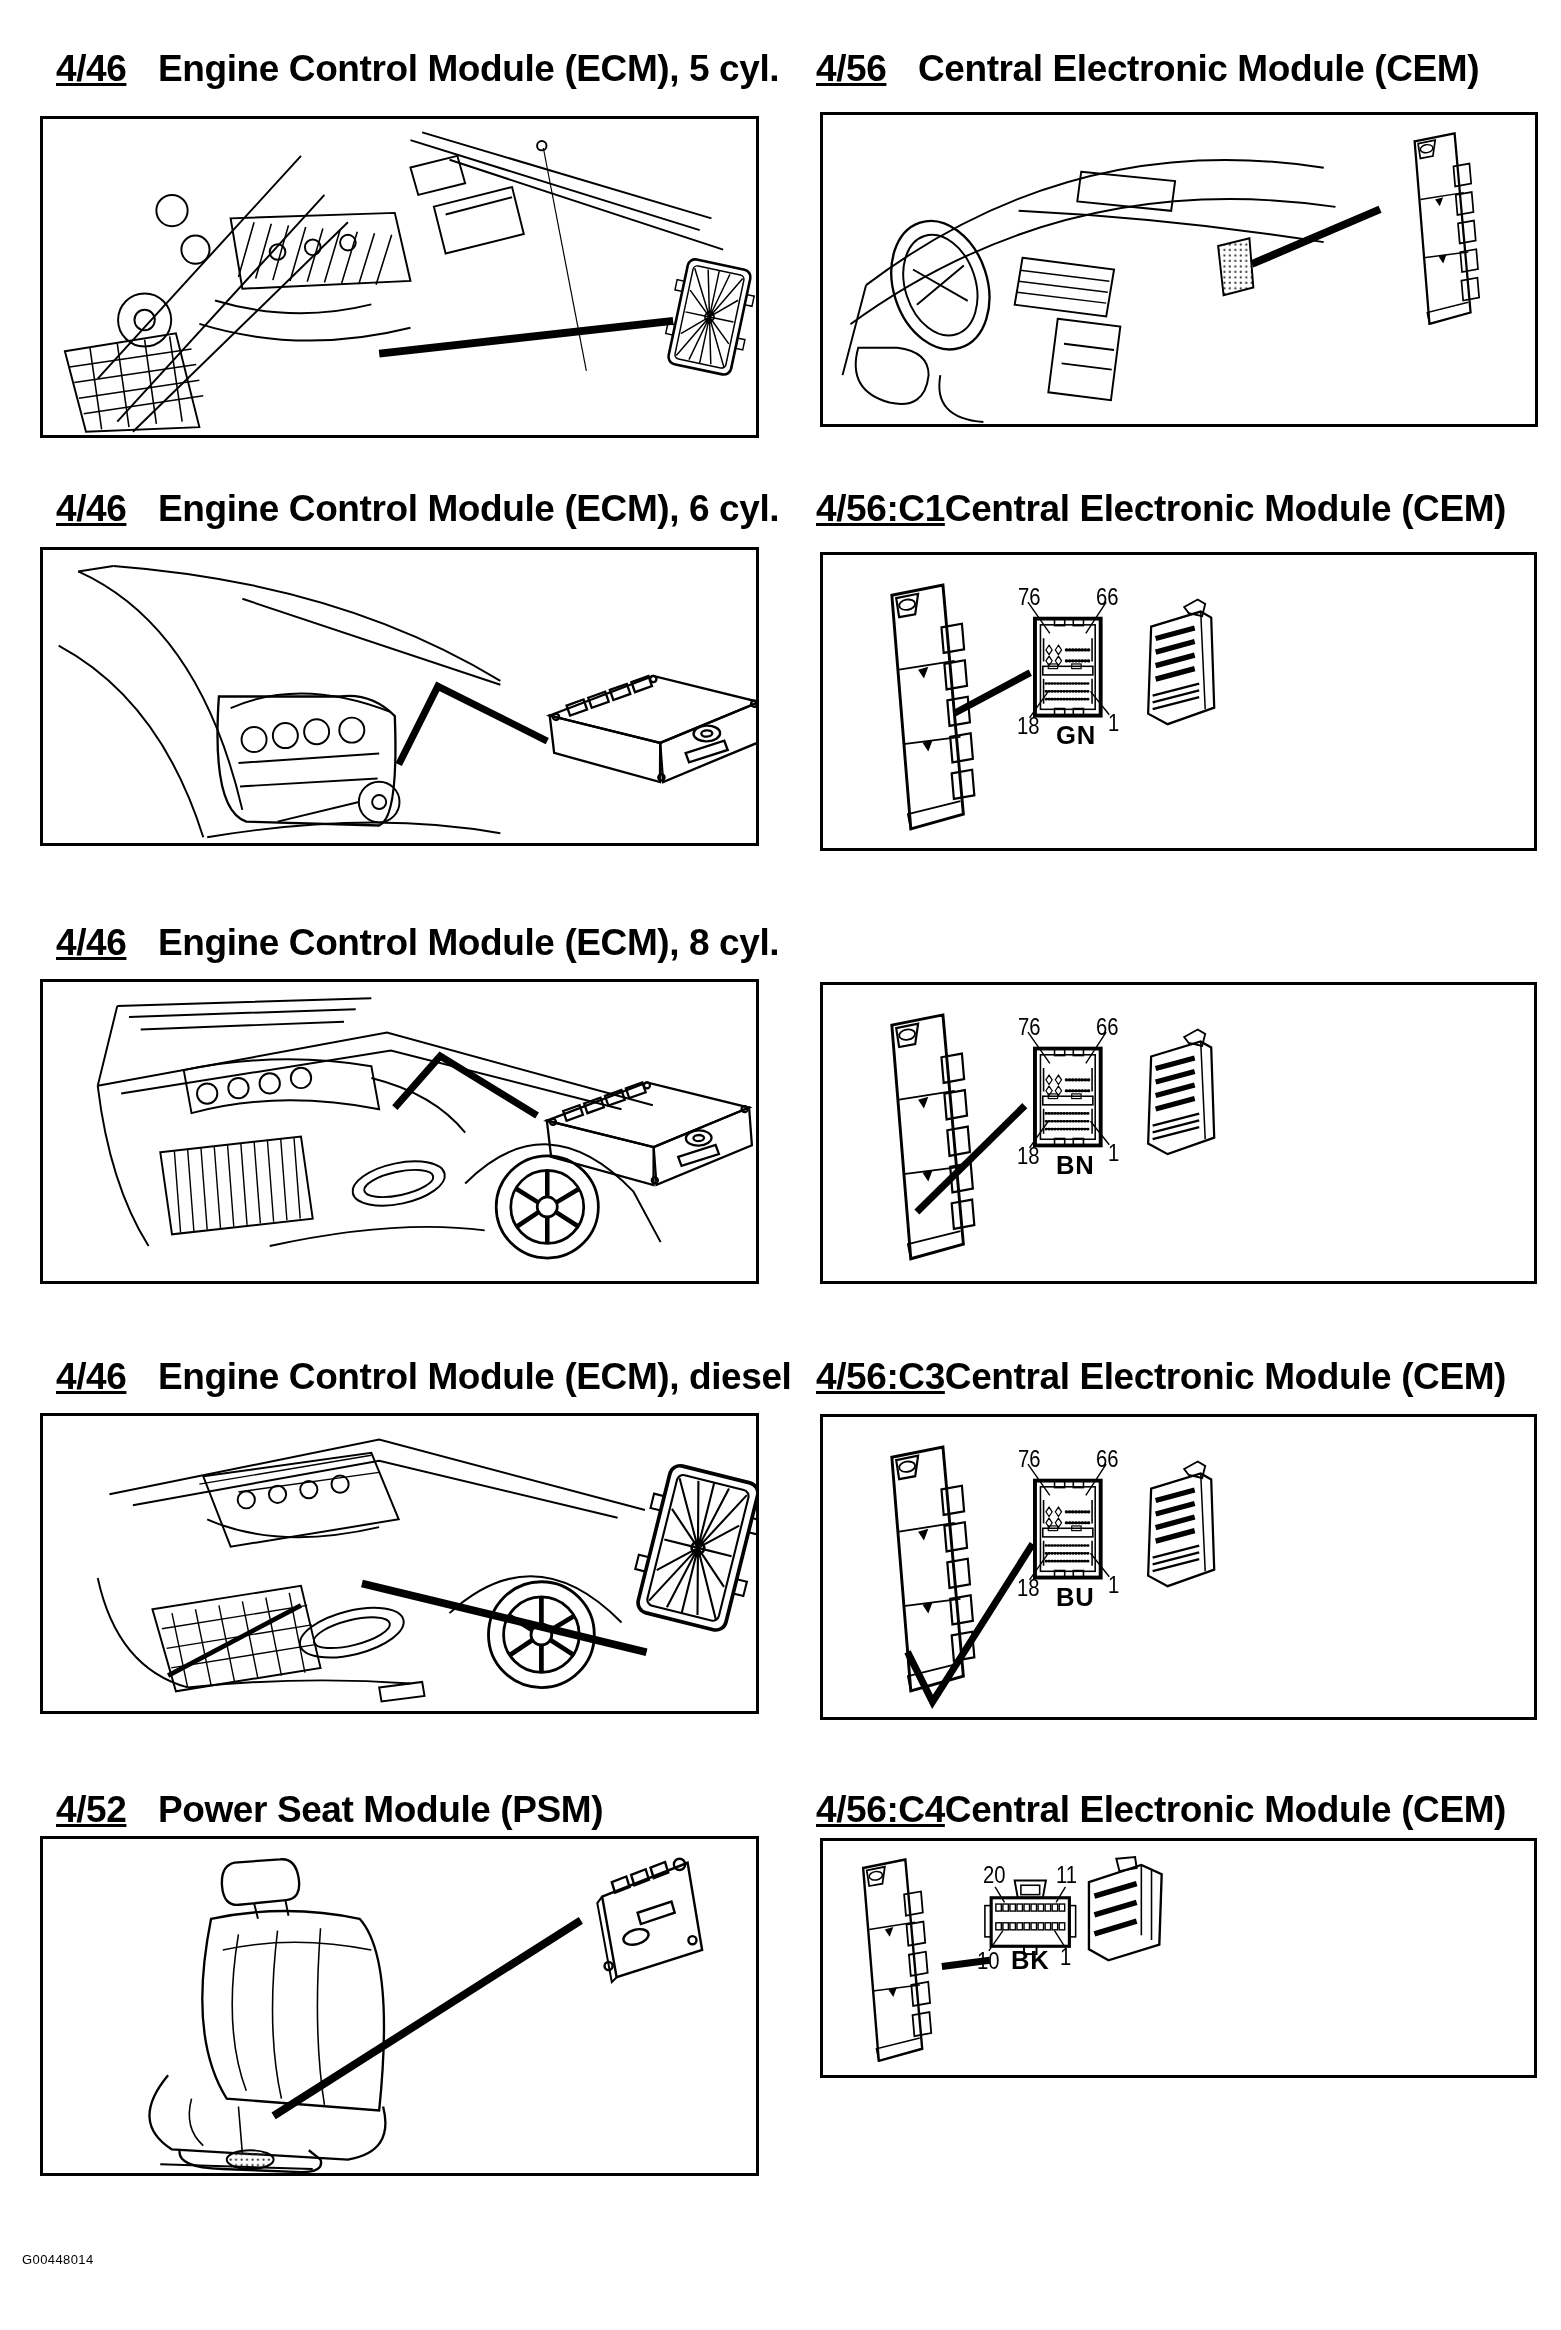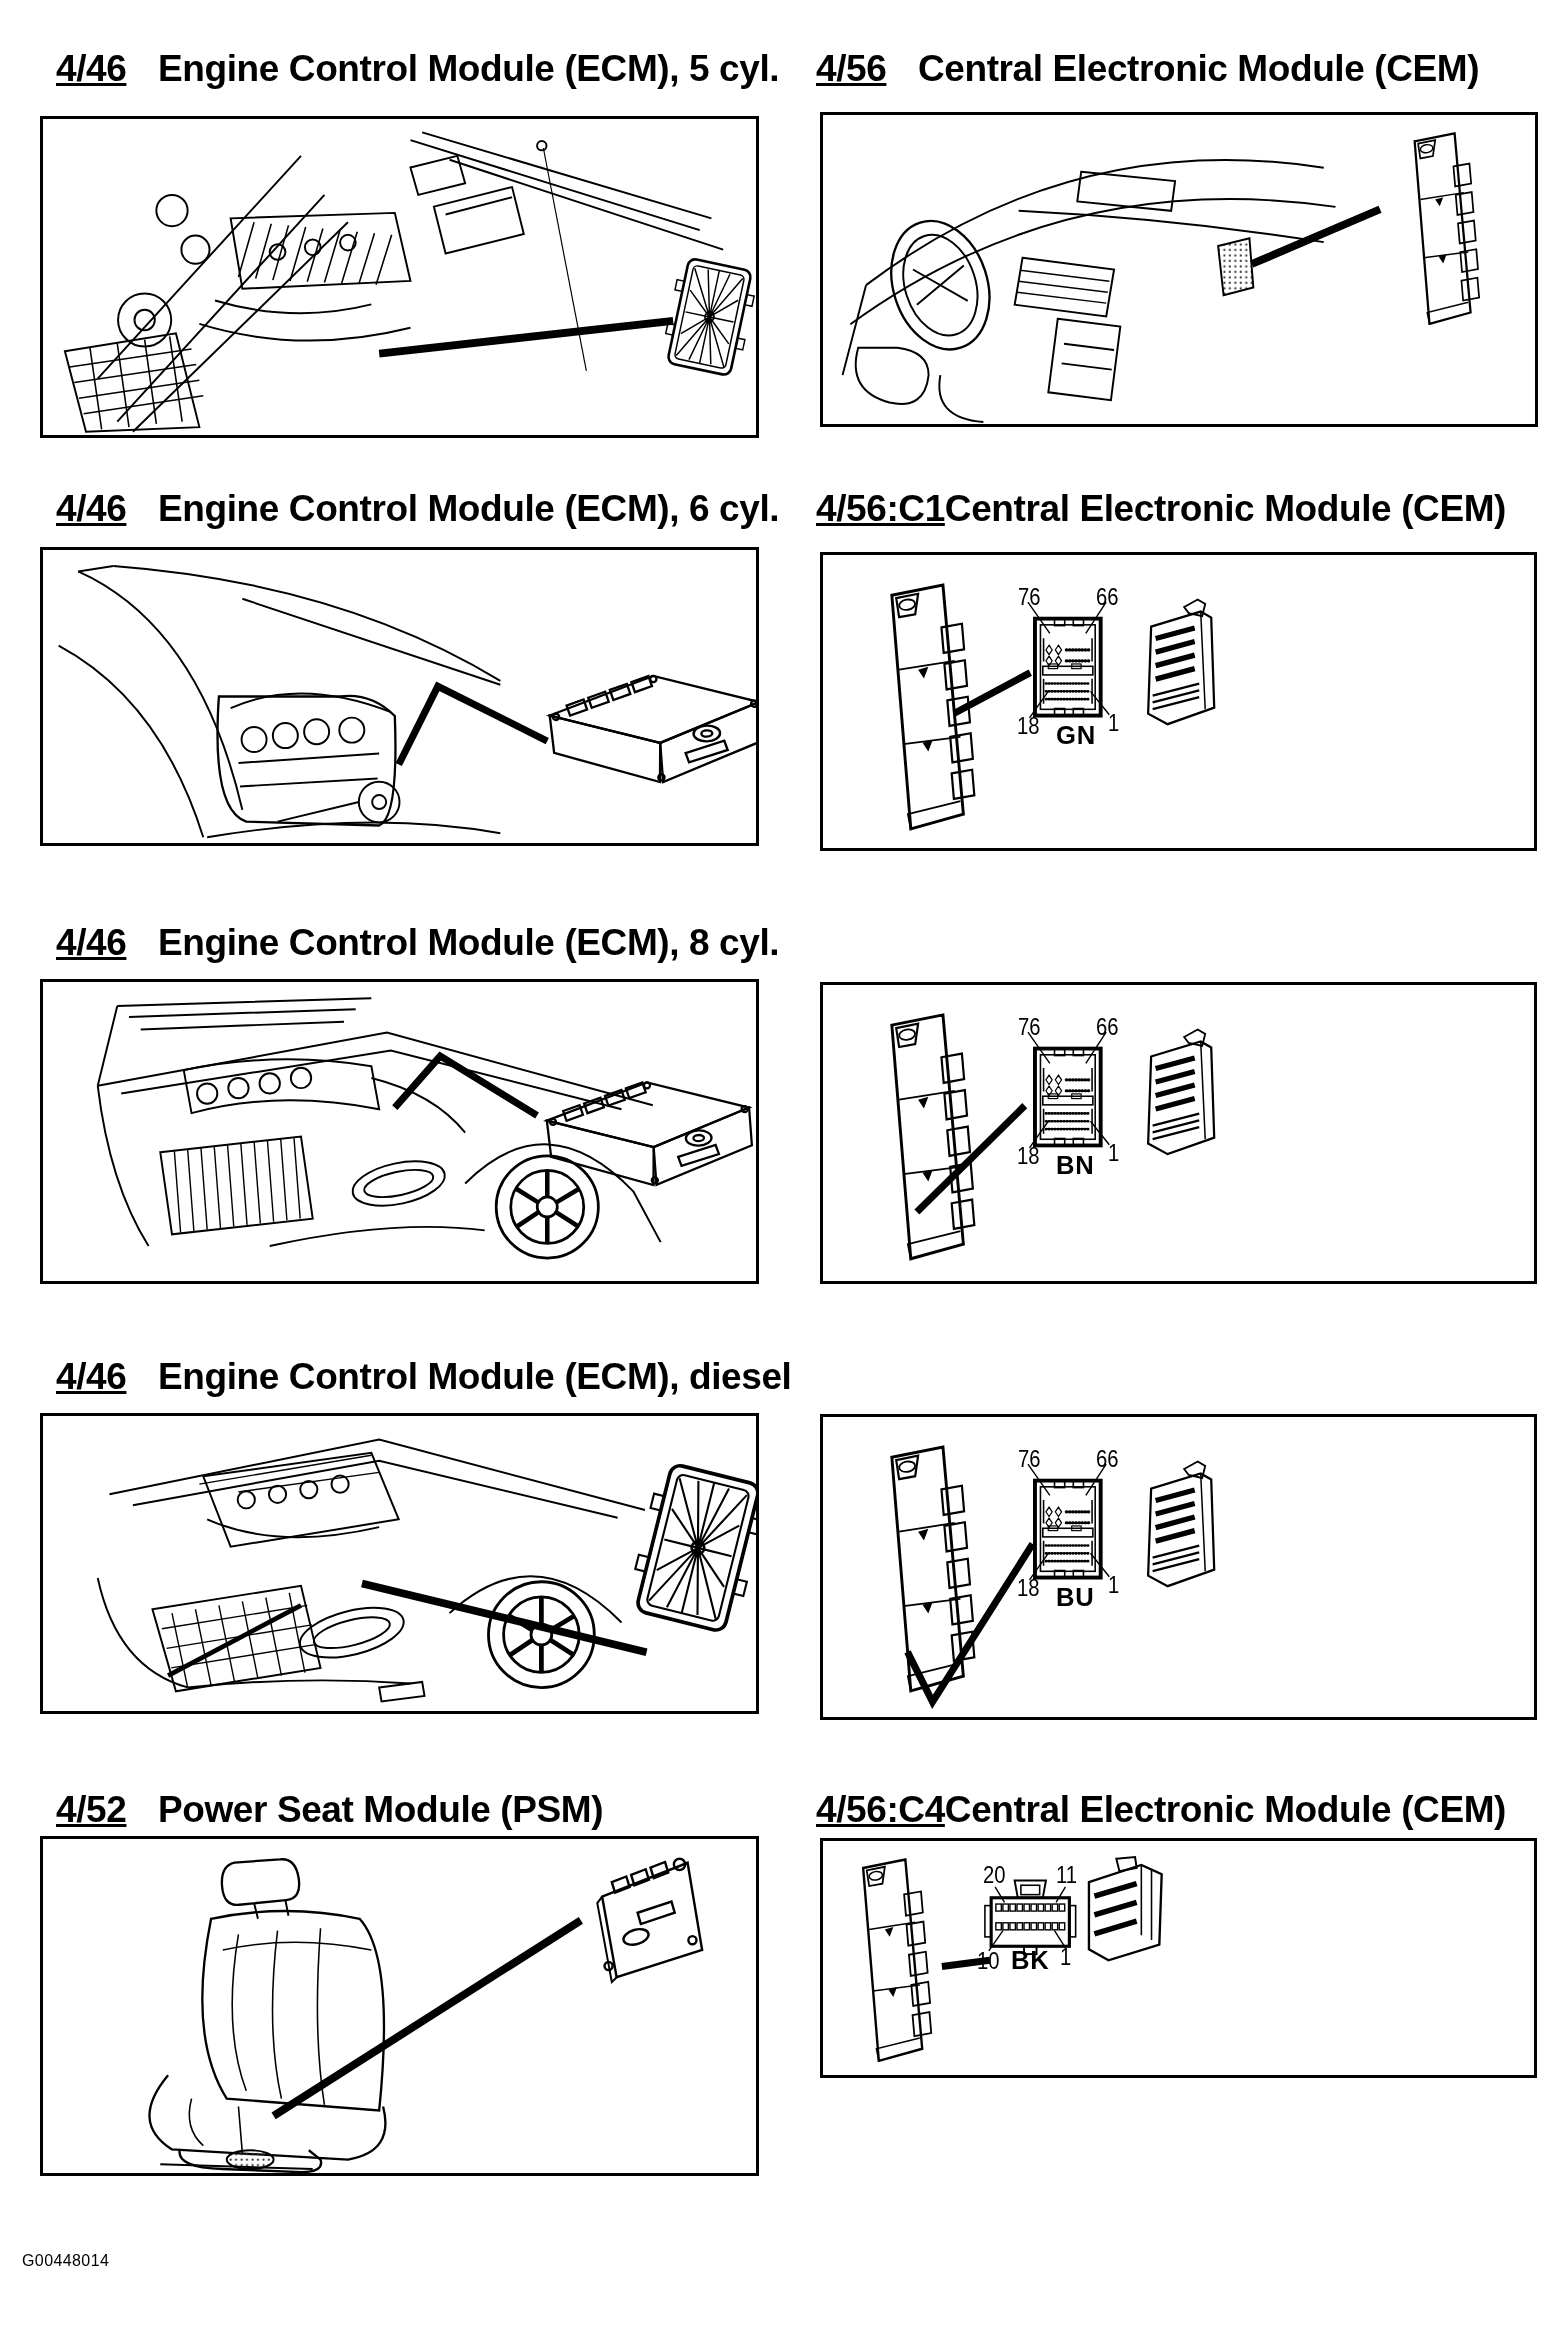--- a/index.html
+++ b/index.html
@@ -4,21 +4,21 @@
 <style>
   html,body{margin:0;padding:0;background:#888;}
   #page{position:relative;width:1562px;height:2330px;background:#ffffff;overflow:hidden;
         font-family:"Liberation Sans",sans-serif;color:#000;}
   .hdr{position:absolute;font-weight:bold;font-size:37px;line-height:1.1;letter-spacing:-0.4px;white-space:nowrap;}
   .hnum{display:inline-block;min-width:102px;text-decoration:underline;}
   .box{position:absolute;border:3.1px solid #000;background:#fff;}
   .box svg.art{position:absolute;left:0;top:0;width:100%;height:100%;}
   .pin{position:absolute;font-size:23px;line-height:1;transform:scaleX(.88);transform-origin:left top;white-space:nowrap;}
   .code{position:absolute;font-size:25.6px;font-weight:bold;line-height:1;letter-spacing:0.8px;white-space:nowrap;}
-  .footer{position:absolute;font-size:16px;line-height:1;letter-spacing:0.4px;text-align:right;}
+  .footer{position:absolute;font-size:13px;line-height:1;letter-spacing:0.4px;text-align:right;}
   svg{display:block;}
 </style>
 </head>
 <body>
 
 <div id="page">
 
   <svg width="0" height="0" style="position:absolute" aria-hidden="true">
     <defs>
       <pattern id="dotpat" width="7" height="7" patternUnits="userSpaceOnUse">
@@ -272,20 +272,23 @@
     </svg>
     <span class="pin" style="left:195px;top:31px">76</span>
     <span class="pin" style="left:273px;top:31px">66</span>
     <span class="pin" style="left:194px;top:160px">18</span>
     <span class="pin" style="left:285px;top:157px">1</span>
     <span class="code" style="left:233px;top:168px">BN</span>
   </div>
 
   <div class="hdr" style="left:56px;top:1357px">
     <span class="hnum">4/46</span><span>Engine Control Module (ECM), diesel</span>
+  </div>
+  <div class="hdr" style="left:816px;top:1357px">
+    <span class="hnum">4/56:C3</span><span>Central Electronic Module (CEM)</span>
   </div>
 
   <div class="box" style="left:40px;top:1413px;width:713px;height:295px">
     <svg class="art" viewBox="0 0 912 373">
       <g fill="none" stroke="#000" stroke-width="2.5">
         <path d="M85,98 L430,28 L770,118 M115,112 L430,55 L735,128"></path>
         <path d="M200,85 L420,48 M250,95 L430,70" stroke-width="1.8"></path>
         <polygon points="205,75 420,45 455,130 240,165"></polygon>
         <circle cx="260" cy="105" r="11"></circle>
           <circle cx="300" cy="98" r="11"></circle>

